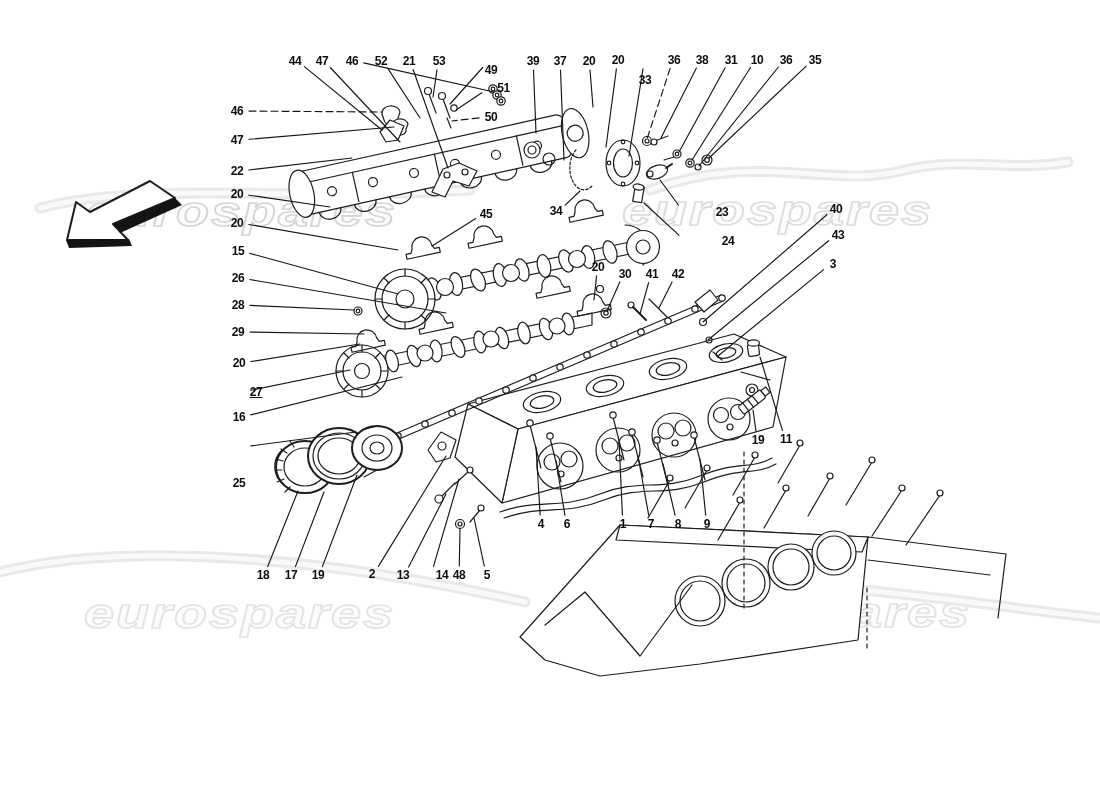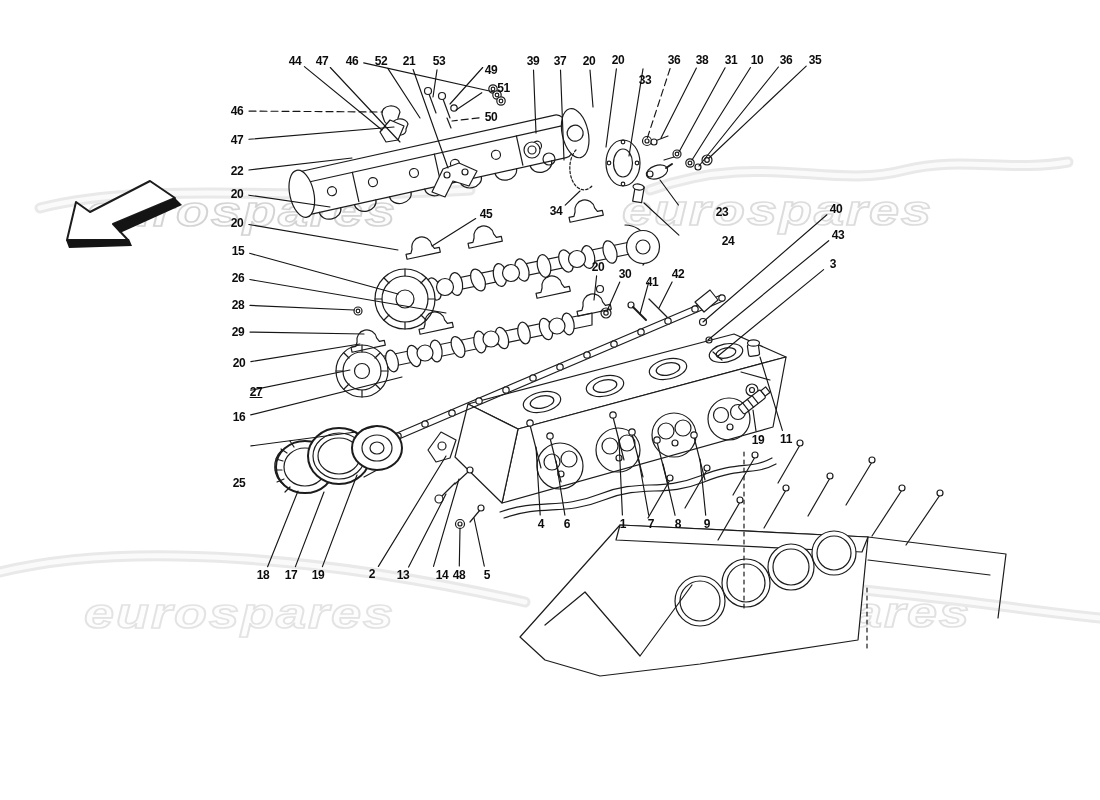--- a/index.html
+++ b/index.html
@@ -437,21 +437,21 @@
     <div class="callout" style="left: 239px; top: 363px;">20</div>
     <div class="callout" style="left: 256px; top: 392px; text-decoration: underline;">27</div>
     <div class="callout" style="left: 239px; top: 417px;">16</div>
     <div class="callout" style="left: 239px; top: 447px; margin-top: 36px;">25</div>
     <div class="callout" style="left: 486px; top: 214px;">45</div>
     <div class="callout" style="left: 556px; top: 211px;">34</div>
     <div class="callout" style="left: 686px; top: 212px; margin-left: 36px;">23</div>
     <div class="callout" style="left: 688px; top: 241px; margin-left: 40px;">24</div>
     <div class="callout" style="left: 598px; top: 267px;">20</div>
     <div class="callout" style="left: 625px; top: 274px;">30</div>
-    <div class="callout" style="left: 652px; top: 282px;">41</div>
+    <div class="callout" style="left: 652px; top: 274px;">41</div>
     <div class="callout" style="left: 678px; top: 274px;">42</div>
     <div class="callout" style="left: 836px; top: 209px;">40</div>
     <div class="callout" style="left: 838px; top: 235px;">43</div>
     <div class="callout" style="left: 833px; top: 264px;">3</div>
     <div class="callout" style="left: 758px; top: 440px;">19</div>
     <div class="callout" style="left: 786px; top: 439px;">11</div>
     <div class="callout" style="left: 263px; top: 575px;">18</div>
     <div class="callout" style="left: 291px; top: 575px;">17</div>
     <div class="callout" style="left: 318px; top: 575px;">19</div>
     <div class="callout" style="left: 372px; top: 574px;">2</div>

